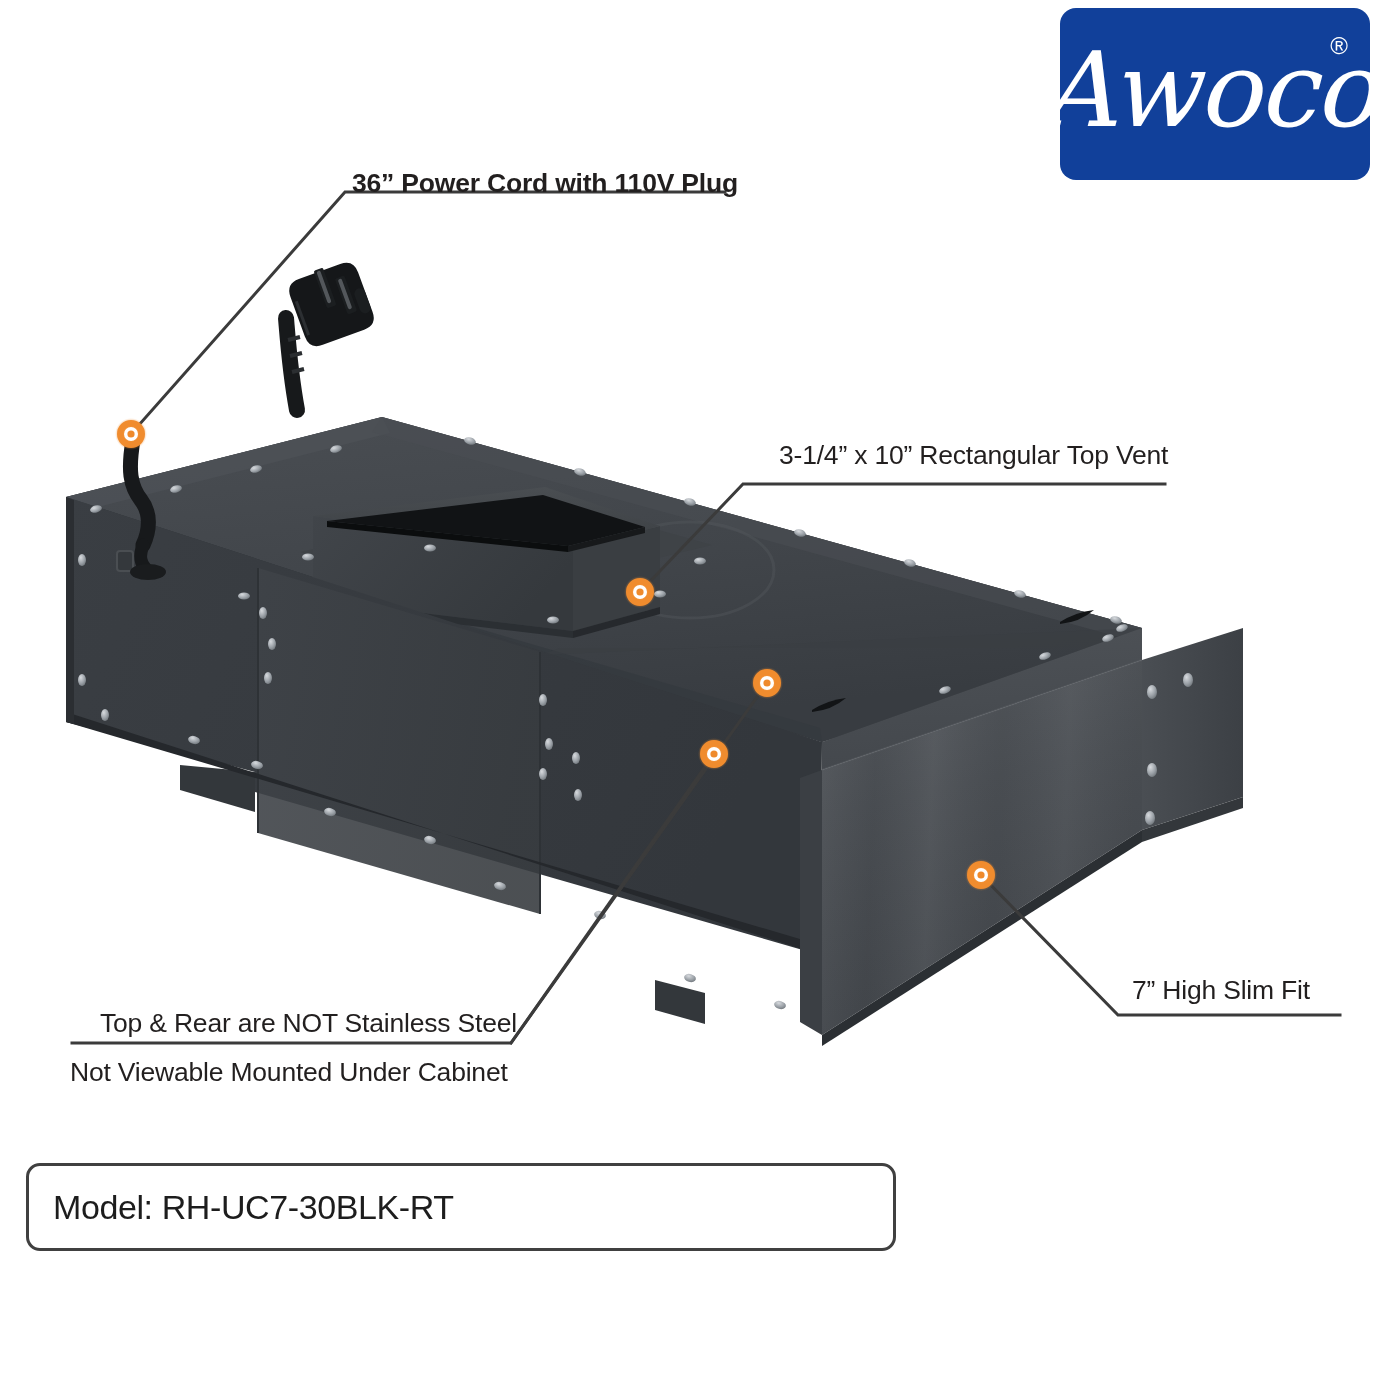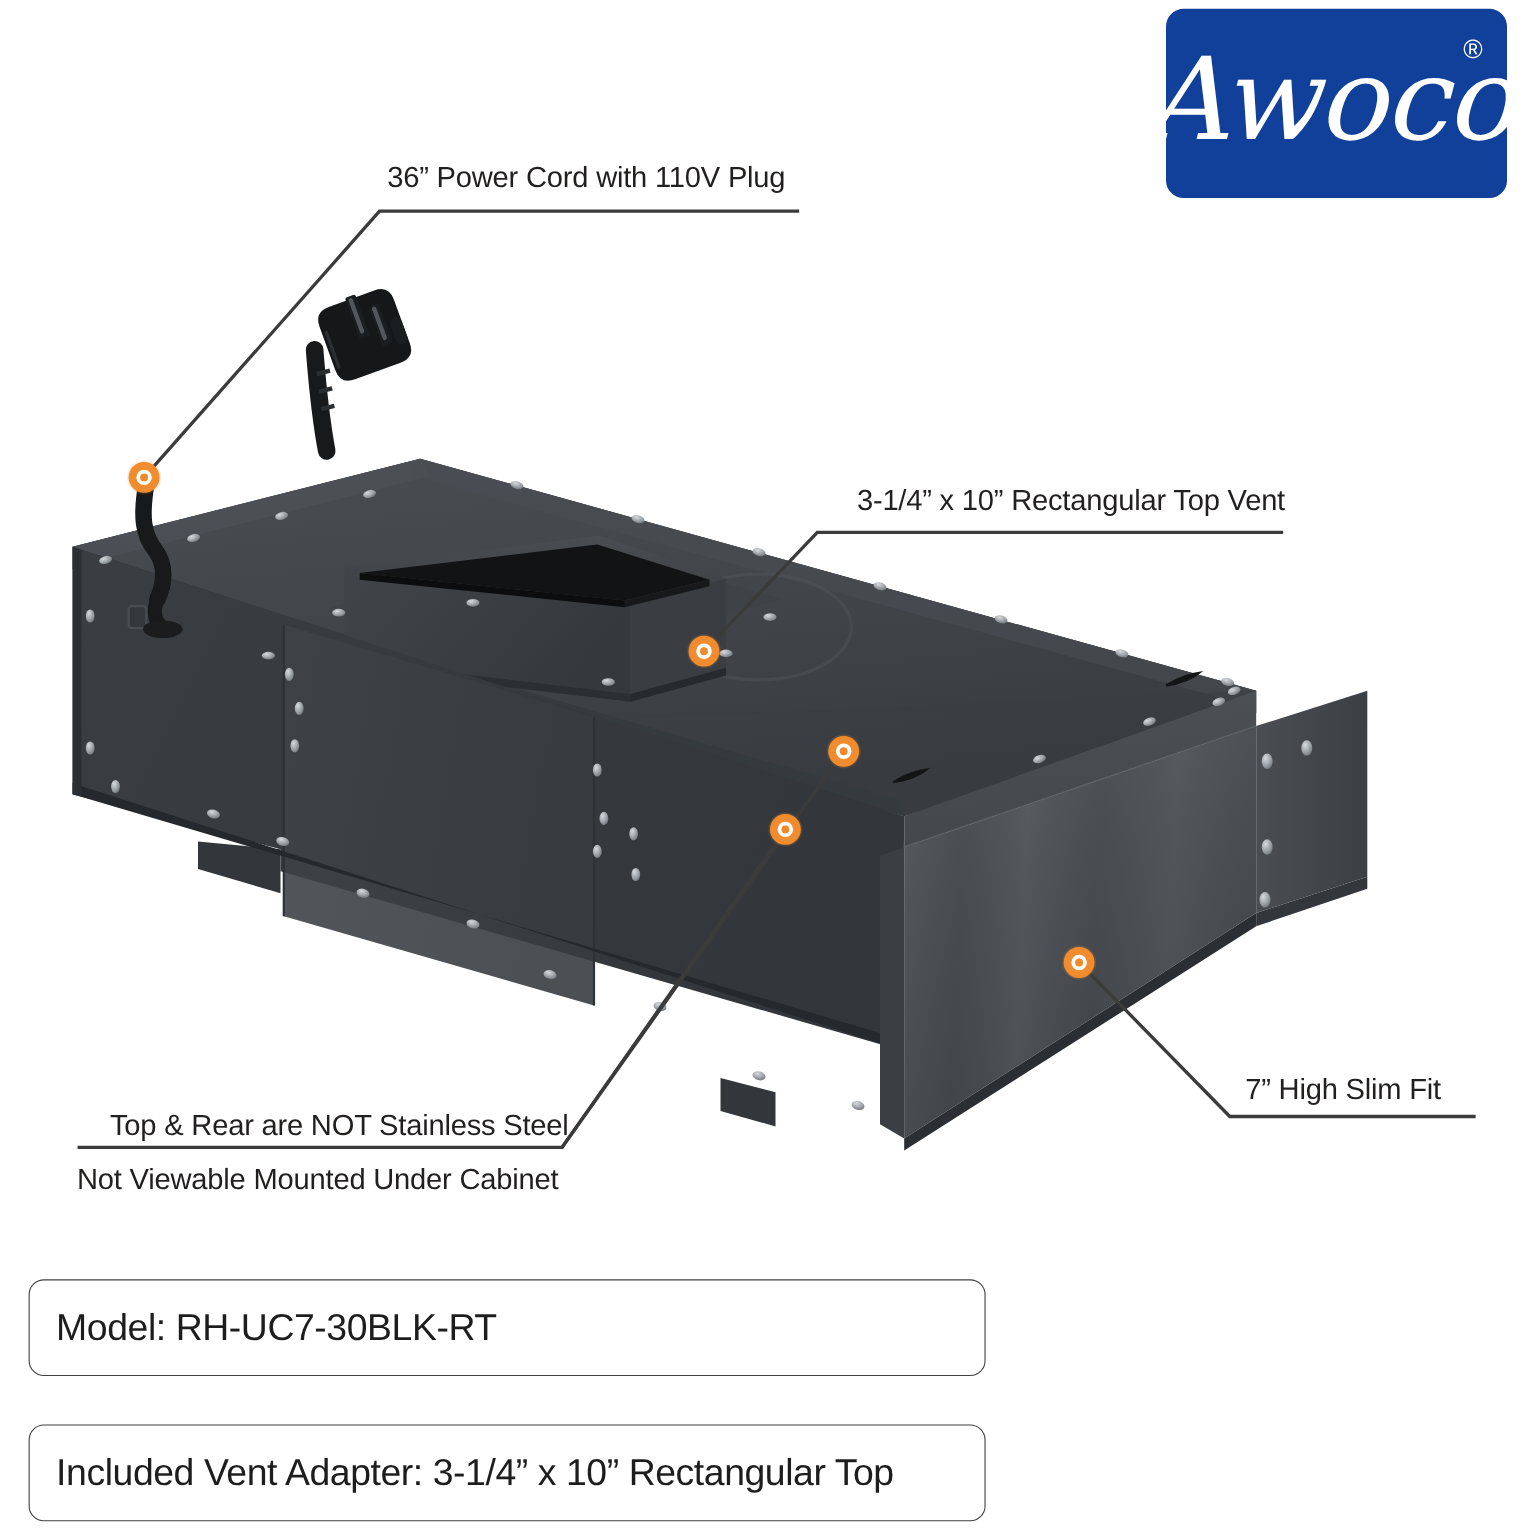--- a/index.html
+++ b/index.html
@@ -57,32 +57,32 @@
 
   
   .callout-label {
     position: absolute;
     font-family: "Liberation Sans", sans-serif;
     font-size: 26.5px;
     color: #221f1f;
     white-space: nowrap;
     letter-spacing: -0.2px;
   }
-  .label-cord      { left: 352px;  top: 146px; }
+  .label-cord      { left: 352px;  top: 168px; font-weight: bold; }
   .label-vent      { left: 744px;  top: 440px; margin-left: 35px; }
   .label-slim      { left: 1132px; top: 975px; }
   .label-notsteel  { left: 80px;   top: 1008px; margin-left: 20px; }
   .label-notview   { left: 70px;   top: 1057px; }
 
   
   .info-box {
     position: absolute;
     left: 26px;
     box-sizing: border-box;
-    border: 1px solid #404040;
+    border: 3px solid #404040;
     border-radius: 14px;
     background: #ffffff;
     display: flex;
     align-items: center;
     padding-left: 24px;
   }
   .info-box .info-text {
     font-family: "Liberation Sans", sans-serif;
     font-size: 34px;
     color: #1d1d1d;
@@ -370,17 +370,14 @@
   <div class="callout-label label-notsteel">Top &amp; Rear are NOT Stainless Steel</div>
 
   <div class="callout-label label-notview">Not Viewable Mounted Under Cabinet</div>
 
   <div class="callout-label label-slim">7” High Slim Fit</div>
 
   <div class="info-box" id="info-box-model">
     <span class="info-text">Model: RH-UC7-30BLK-RT</span>
   </div>
 
-  <div class="info-box" id="info-box-adapter">
-    <span class="info-text">Included Vent Adapter: 3-1/4” x 10” Rectangular Top</span>
-  </div>
 
 </div>
 
 </body></html>

